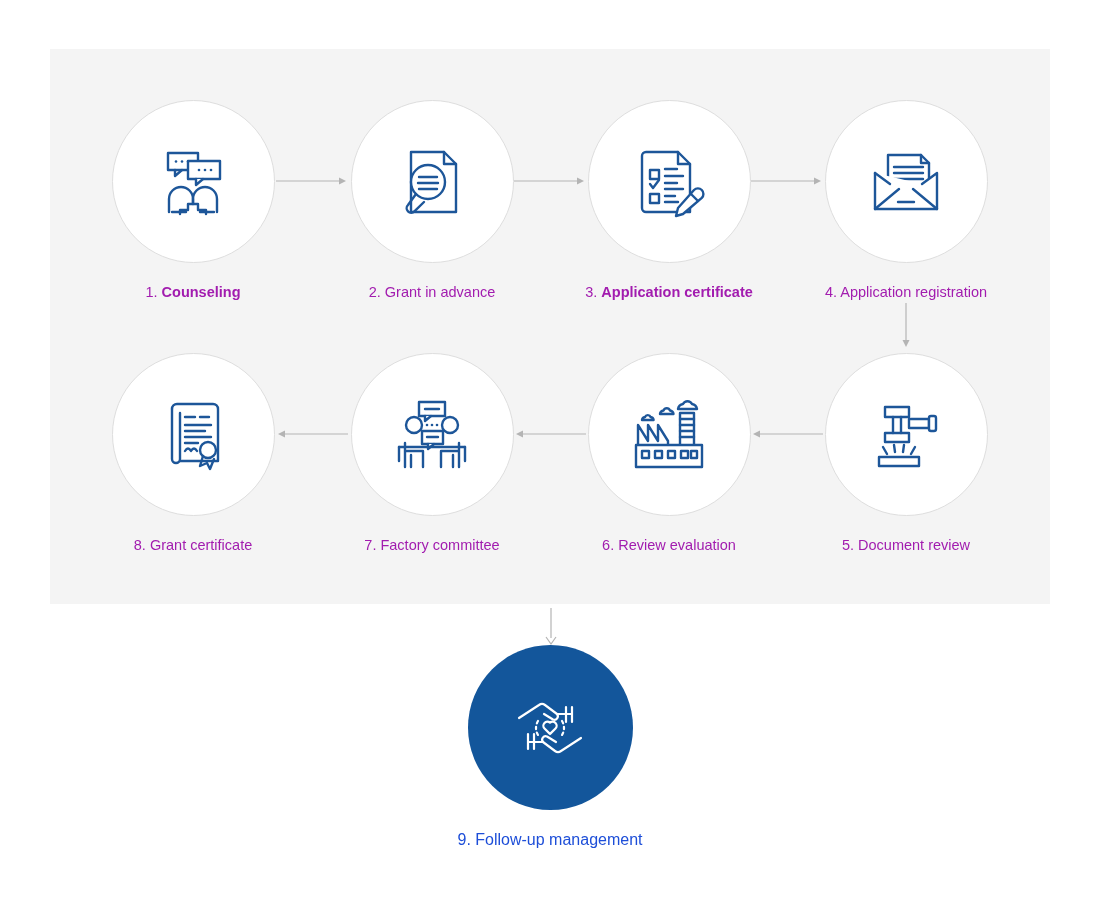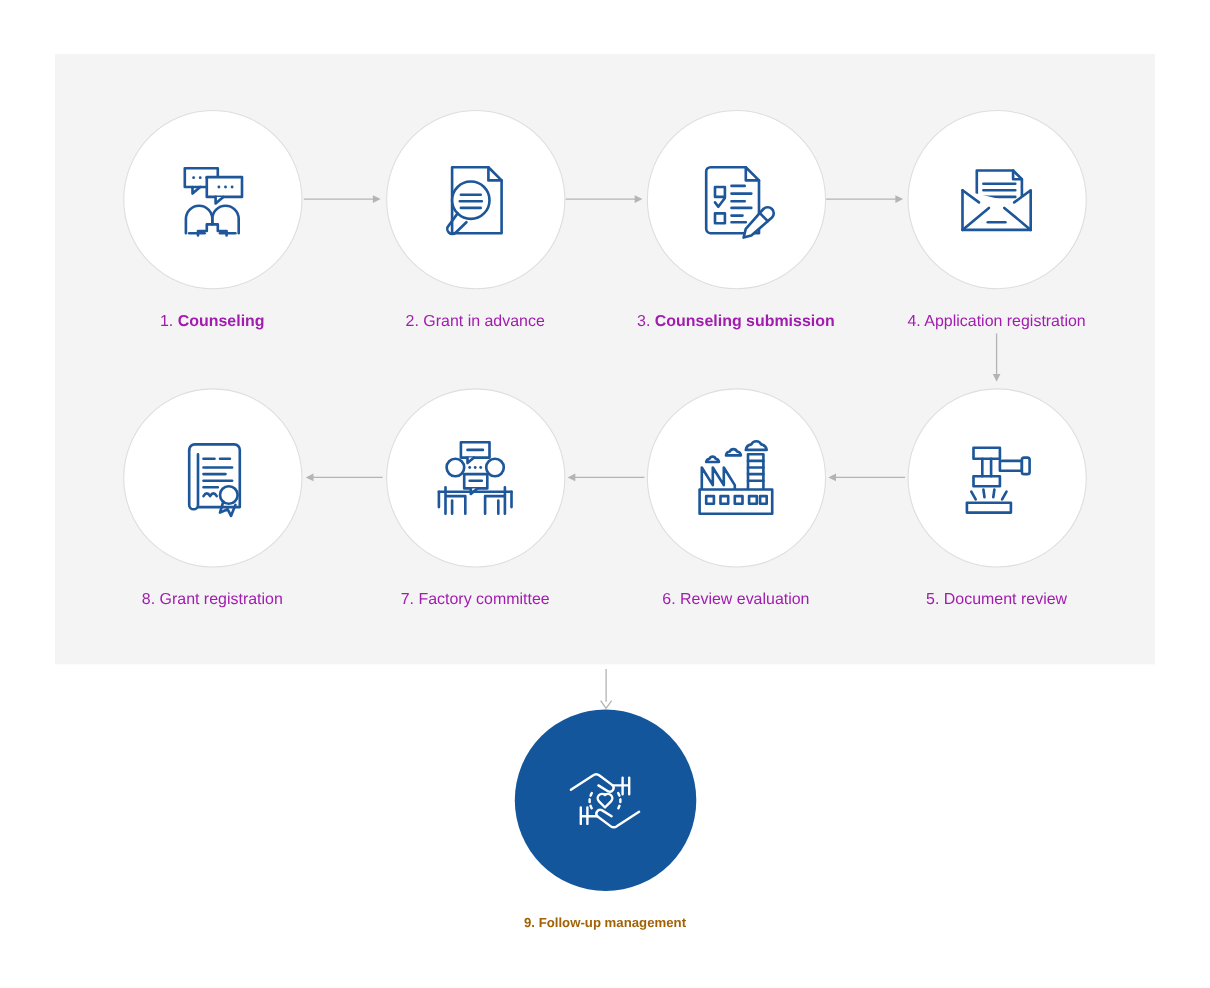--- a/index.html
+++ b/index.html
@@ -86,25 +86,25 @@
   
   .final-step {
     position: absolute;
     left: 425px;
     top: 645px;
     width: 250px;
     text-align: center;
   }
   .final-label {
     margin-top: 20px;
-    font-size: 12px;
+    font-size: 16px;
     line-height: 19px;
-    color: #a16207;
+    color: #1d4ed8;
     white-space: nowrap;
-    font-weight: 700;
+    font-weight: 400;
   }
   .arrow-down-final {
     position: absolute;
     left: 543px;
     top: 608px;
   }
 </style>
 </head>
 <body>
 
@@ -167,21 +167,21 @@
           <rect x="18" y="50" width="9" height="9"></rect>
           <path d="M18 40 L21 44 L27 36"></path>
           <path d="M33 25 L45 25 M33 32 L51 32 M33 39 L45 39 M33 45 L51 45 M33 52 L43 52 M33 58 L46 58"></path>
           <path d="M62 46 a5.5 5.5 0 0 1 7.8 7.8 L51 70 L44 72 L46 64 Z" fill="#ffffff"></path>
           <path d="M59 50 L66 57"></path>
         </svg>
       </span>
     </div>
     <div class="step-label bold">
       <span class="num">3.</span>
-      <span class="txt">Counseling submission</span>
+      <span class="txt">Application certificate</span>
     </div>
   </div>
 
   <div class="step r1 c4">
     <div class="circle">
       <span>
         <svg width="78" height="70" viewBox="0 0 78 70" fill="none" stroke="#1d5699" stroke-width="2.4" stroke-linejoin="round" stroke-linecap="round">
           <path d="M21 38 L21 8 L54 8 L62 16 L62 38" fill="#ffffff"></path>
           <path d="M54 8 L54 16 L62 16"></path>
           <path d="M27 20 L56 20 M27 26 L56 26 M27 32 L56 32"></path>
@@ -207,21 +207,21 @@
           <path d="M27 20 L37 20 M42 20 L51 20"></path>
           <path d="M27 28 L53 28 M27 34 L47 34 M27 40 L53 40 M27 46 L40 46"></path>
           <path d="M27 54 q3 -5 6 0 q3 -5 6 0"></path>
           <circle cx="50" cy="53" r="8" fill="#ffffff"></circle>
           <path d="M45 59 L42 69 L49 66 L52 72 L56 62"></path>
         </svg>
       </span>
     </div>
     <div class="step-label">
       <span class="num">8.</span>
-      <span class="txt">Grant registration</span>
+      <span class="txt">Grant certificate</span>
     </div>
   </div>
 
   <div class="step r2 c2">
     <div class="circle">
       <span>
         <svg width="78" height="72" viewBox="0 0 78 72" fill="none" stroke="#1d5699" stroke-width="2.4" stroke-linejoin="round" stroke-linecap="round">
           <rect x="26" y="3" width="26" height="14" fill="#ffffff"></rect>
           <path d="M32 17 L32 22 L38 17" fill="#ffffff"></path>
           <path d="M32 10 L46 10"></path>

